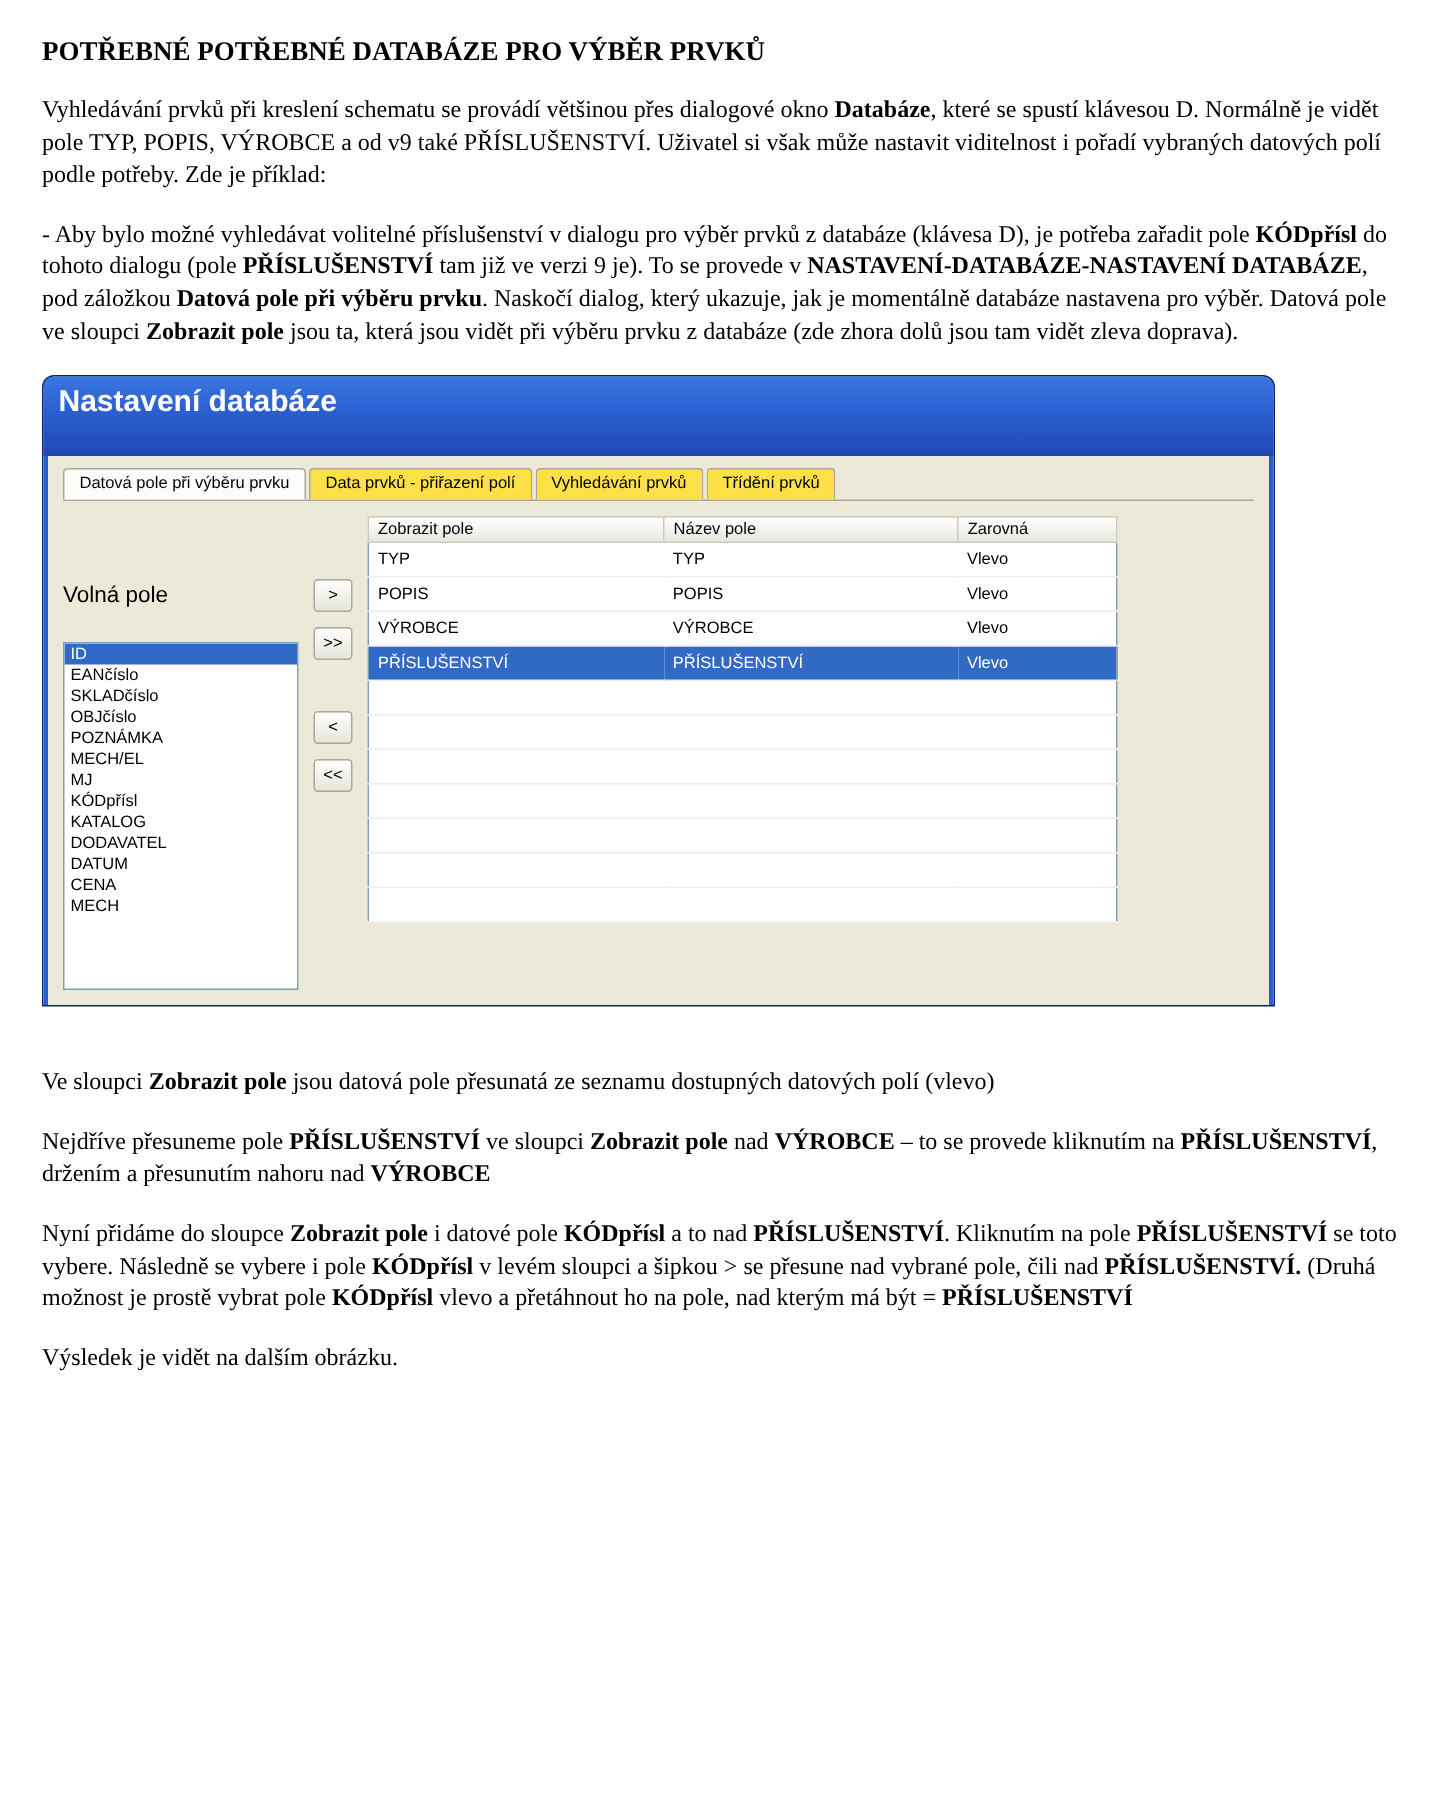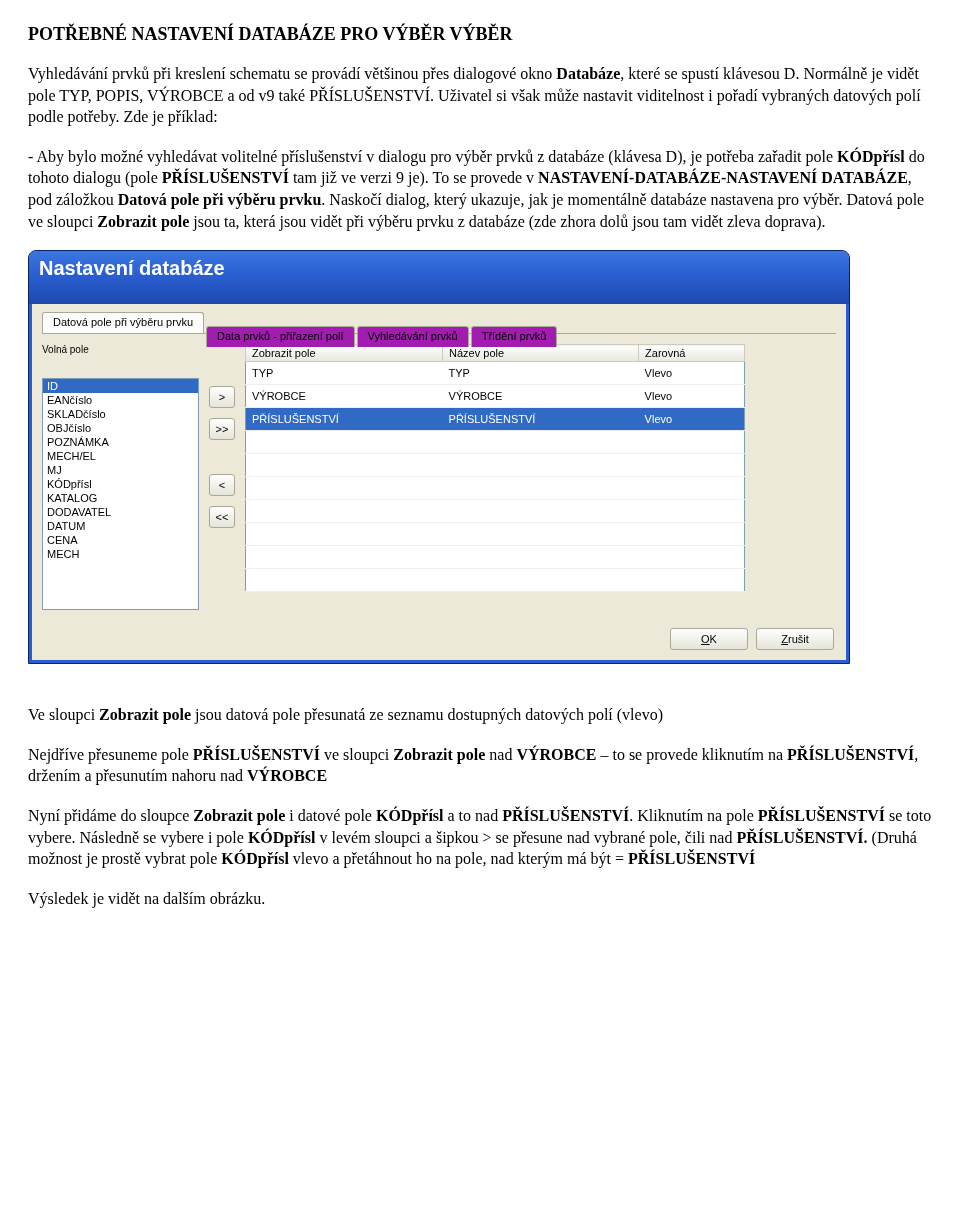--- a/index.html
+++ b/index.html
@@ -49,44 +49,45 @@
   }
   .xp-tabs {
     display: flex;
     gap: 0;
     border-bottom: 1px solid #aca899;
     margin-bottom: 10px;
   }
   .xp-tab {
     border: 1px solid #aca899;
     border-bottom: none;
-    background: #a21caf;
+    background: #fde047;
     padding: 3px 10px 4px 10px;
     border-radius: 3px 3px 0 0;
     margin-right: 2px;
     cursor: pointer;
     position: relative;
-    top: 14px;
+    top: 0;
     font-size: 11px;
   }
   .xp-tab.active {
     background: #fcfcfa;
     top: 0;
     padding-bottom: 5px;
     font-weight: normal;
   }
   .xp-panel {
     display: flex;
     gap: 10px;
     align-items: flex-start;
   }
   .xp-col-label {
-    font-size: 10px;
+    font-size: 15px;
     display: block;
     margin-bottom: 3px;
+    margin-top: 44px;
   }
   .xp-listbox {
     border: 1px solid #7f9db9;
     background: #fff;
     width: 155px;
     height: 230px;
     overflow: hidden;
     font-size: 11px;
     margin-top: 23px;
   }
@@ -156,21 +157,21 @@
     padding: 8px 12px 10px 0;
     display: flex;
     justify-content: flex-end;
     gap: 8px;
   }
   .underline-first::first-letter { text-decoration: underline; }
 </style>
 </head>
 <body>
 
-<h1 class="page-title">POTŘEBNÉ NASTAVENÍ DATABÁZE PRO VÝBĚR VÝBĚR</h1>
+<h1 class="page-title">POTŘEBNÉ POTŘEBNÉ DATABÁZE PRO VÝBĚR PRVKŮ</h1>
 
 <p>
   <span>Vyhledávání prvků při kreslení schematu se provádí většinou přes dialogové okno </span><span class="bold">Databáze</span><span>, které se spustí klávesou D. Normálně je vidět pole TYP, POPIS, VÝROBCE a od v9 také PŘÍSLUŠENSTVÍ. Uživatel si však může nastavit viditelnost i pořadí vybraných datových polí podle potřeby. Zde je příklad:</span>
 </p>
 
 <p>
   <span>- Aby bylo možné vyhledávat volitelné příslušenství v dialogu pro výběr prvků z databáze (klávesa D), je potřeba zařadit pole </span><span class="bold">KÓDpřísl</span><span>  do tohoto dialogu (pole </span><span class="bold">PŘÍSLUŠENSTVÍ</span><span> tam již ve verzi 9 je). To se provede v </span><span class="bold">NASTAVENÍ-DATABÁZE-NASTAVENÍ DATABÁZE</span><span>, pod záložkou </span><span class="bold">Datová pole při výběru prvku</span><span>. Naskočí dialog, který ukazuje, jak je momentálně databáze nastavena pro výběr. Datová pole ve sloupci </span><span class="bold">Zobrazit pole</span><span> jsou ta, která jsou vidět při výběru prvku z databáze (zde zhora dolů jsou tam vidět zleva doprava).</span>
 </p>
 
 <div class="screenshot-slot">
@@ -222,20 +223,25 @@
                 <th>Zarovná</th>
               </tr>
             </thead>
             <tbody id="right-rows">
                 <tr>
                   <td>TYP</td>
                   <td>TYP</td>
                   <td>Vlevo</td>
                 </tr>
                 <tr>
+                  <td>POPIS</td>
+                  <td>POPIS</td>
+                  <td>Vlevo</td>
+                </tr>
+                <tr>
                   <td>VÝROBCE</td>
                   <td>VÝROBCE</td>
                   <td>Vlevo</td>
                 </tr>
                 <tr class="sel">
                   <td>PŘÍSLUŠENSTVÍ</td>
                   <td>PŘÍSLUŠENSTVÍ</td>
                   <td>Vlevo</td>
                 </tr>
                 <tr>
@@ -271,24 +277,20 @@
                 <tr>
                   <td>&nbsp;</td>
                   <td>&nbsp;</td>
                   <td>&nbsp;</td>
                 </tr>
               </tbody>
           </table>
         </div>
       </div>
     </div>
-    <div class="xp-footer">
-      <button class="xp-btn wide underline-first">OK</button>
-      <button class="xp-btn wide underline-first">Zrušit</button>
-    </div>
   </div>
 </div>
 
 <p>
   <span>Ve sloupci </span><span class="bold">Zobrazit pole</span><span> jsou datová pole přesunatá ze seznamu dostupných datových polí (vlevo)</span>
 </p>
 
 <p>
   <span>Nejdříve přesuneme pole </span><span class="bold">PŘÍSLUŠENSTVÍ</span><span> ve sloupci </span><span class="bold">Zobrazit pole</span><span> nad </span><span class="bold">VÝROBCE</span><span> – to se provede kliknutím na </span><span class="bold">PŘÍSLUŠENSTVÍ</span><span>, držením a přesunutím nahoru nad </span><span class="bold">VÝROBCE</span>
 </p>

